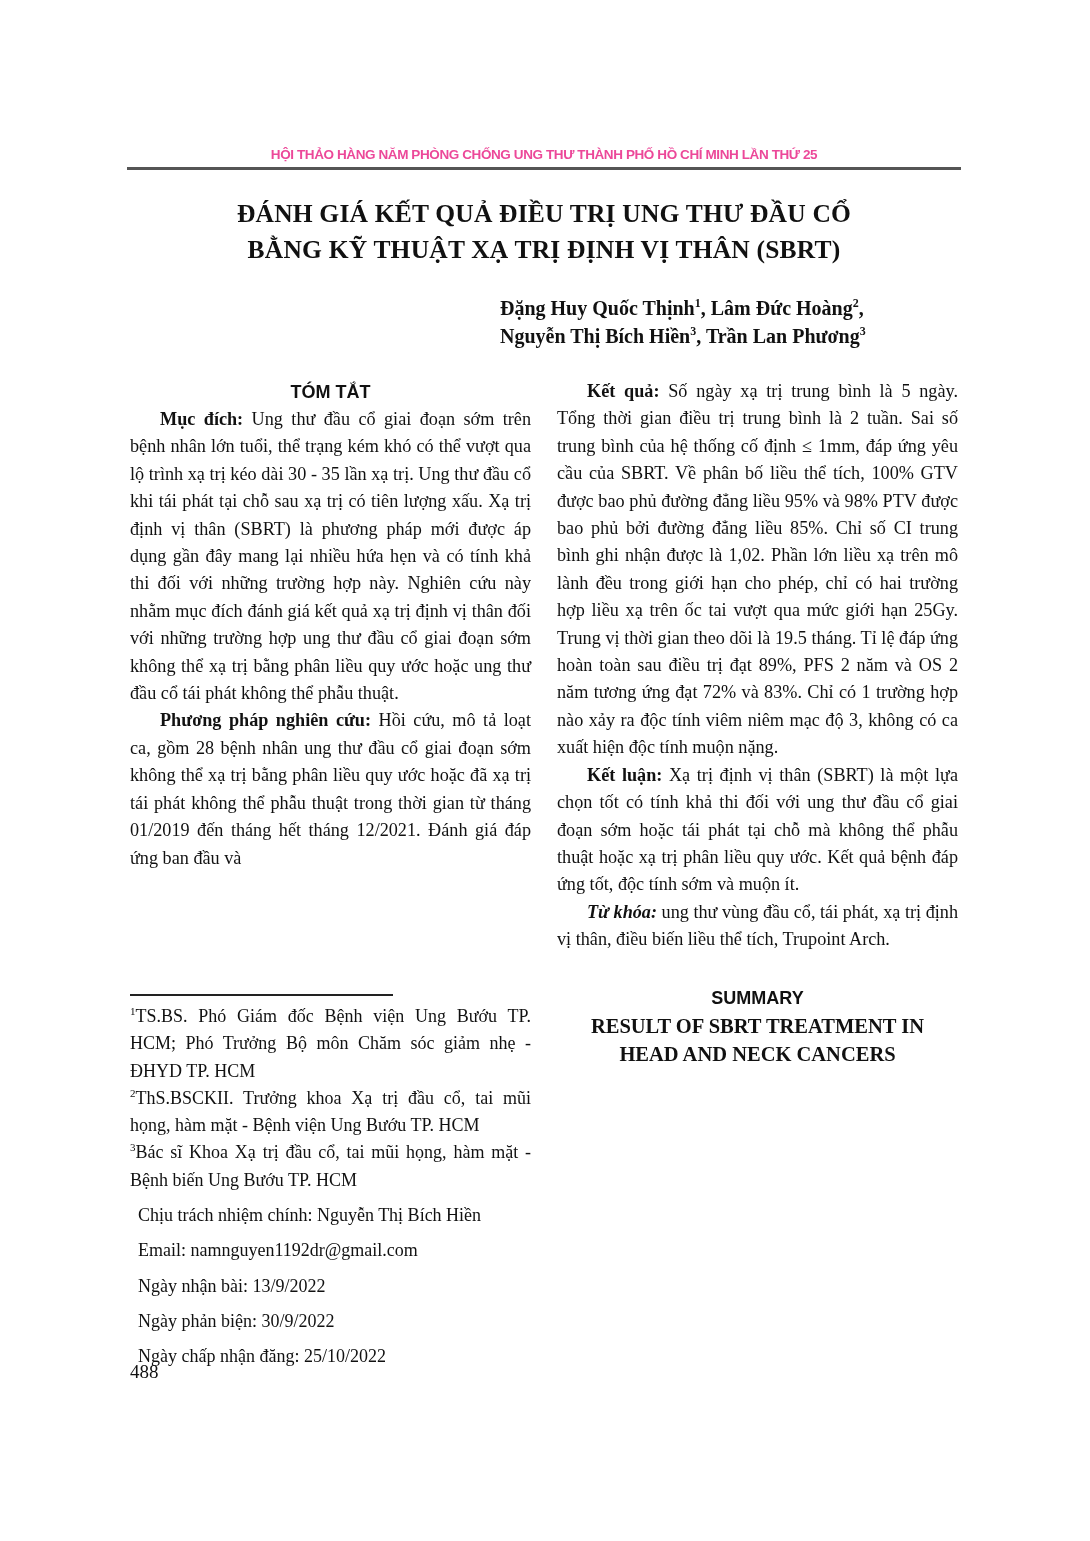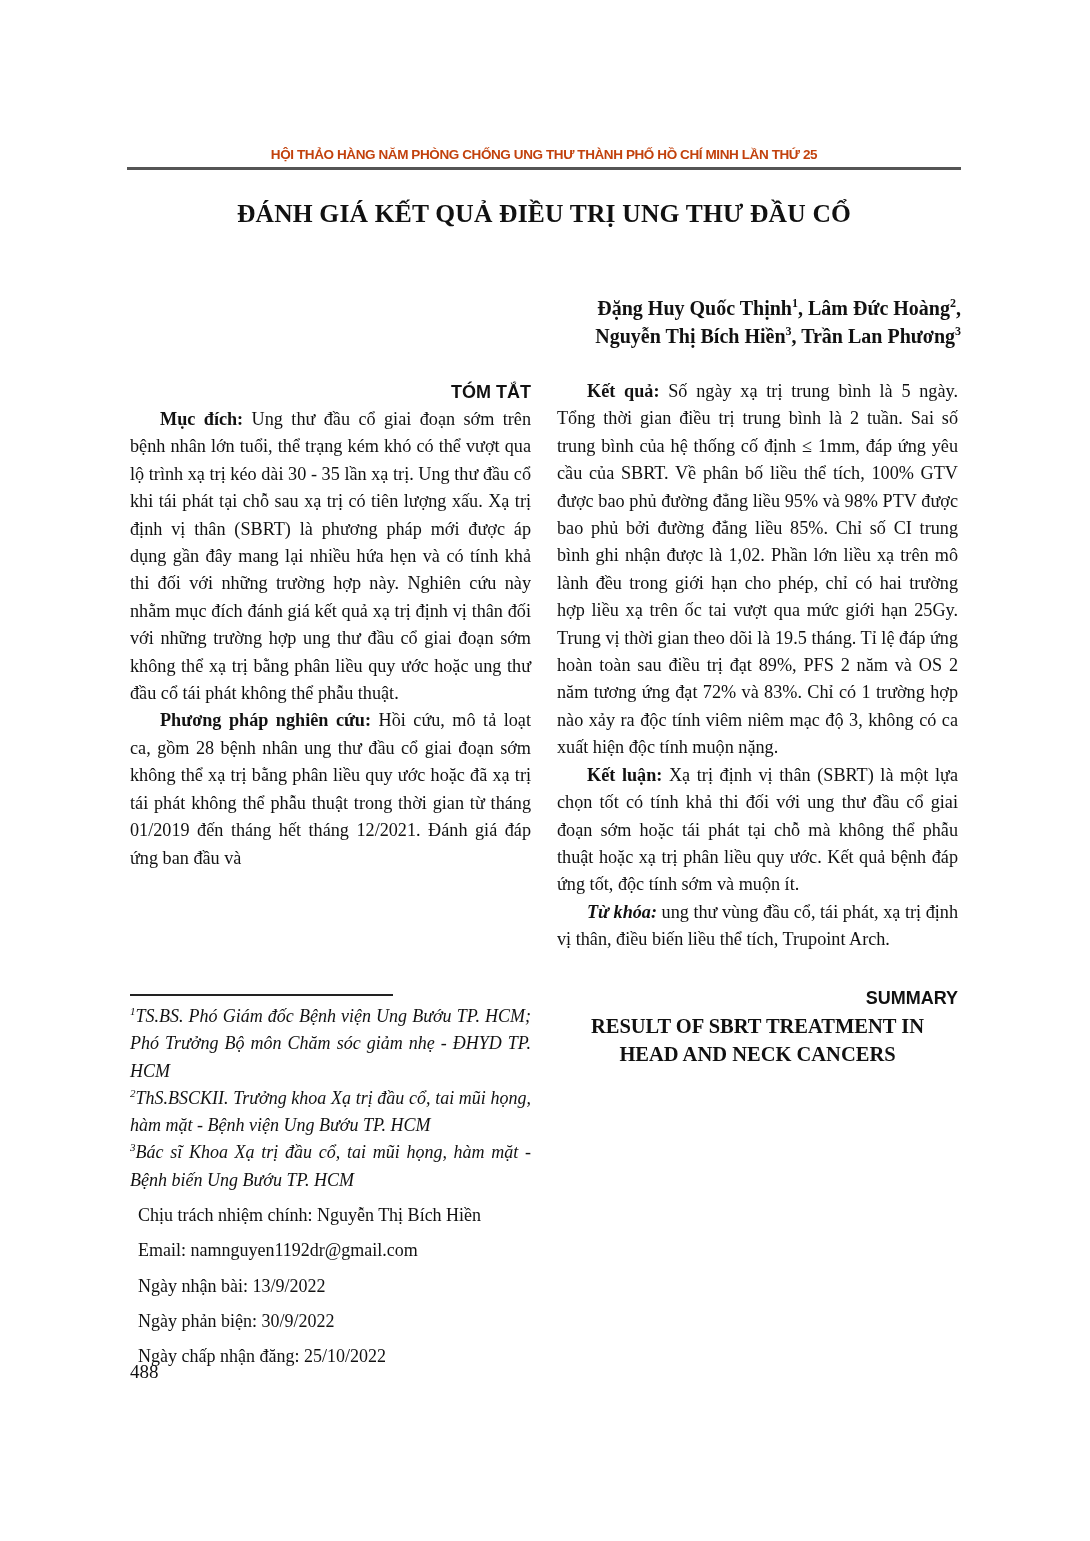--- a/index.html
+++ b/index.html
@@ -1,63 +1,64 @@
 <!DOCTYPE html>
 <html><head>
 <meta charset="utf-8">
 <style>
   html, body { margin: 0; padding: 0; background: #ffffff; }
   body { width: 1090px; height: 1541px; position: relative; overflow: hidden; color: #111; }
 
   .running-head {
     position: absolute; left: 127px; width: 834px; top: 147px;
     text-align: center; font-family: "Liberation Sans", sans-serif;
-    font-weight: bold; font-size: 13.5px; letter-spacing: -0.4px; color: #c2410c;
+    font-weight: bold; font-size: 13.5px; letter-spacing: -0.4px; color: #ec4899;
   }
   .head-rule { position: absolute; left: 127px; width: 834px; top: 167px; height: 3px; background: #555; }
 
   .title {
     position: absolute; left: 127px; width: 834px; top: 196px;
     text-align: center; font-family: "Liberation Serif", serif; font-weight: bold;
     font-size: 25.5px; line-height: 36px; letter-spacing: 0.2px; color: #111;
   }
   .authors {
-    position: absolute; left: 500px; width: 461px; top: 294px; text-align: right;
+    position: absolute; left: 500px; width: 461px; top: 294px; 
     font-family: "Liberation Serif", serif; font-weight: bold; font-size: 20px; line-height: 28px;
   }
   .authors sup { font-size: 12px; vertical-align: super; line-height: 0; }
 
   .col { position: absolute; font-family: "Liberation Serif", serif; font-size: 18.2px; line-height: 27.4px; text-align: justify; }
   .col-left { left: 130px; width: 401px; top: 378px; }
   .col-right { left: 557px; width: 401px; top: 378px; }
 
-  .section-head { font-family: "Liberation Sans", sans-serif; font-weight: bold; font-size: 18px; line-height: 28px; margin: 0; text-align: right; }
+  .section-head { font-family: "Liberation Sans", sans-serif; font-weight: bold; font-size: 18px; line-height: 28px; margin: 0; text-align: center; }
   .para { margin: 0; text-indent: 30px; }
   .para b { font-weight: bold; }
   .para .bi { font-weight: bold; font-style: italic; }
 
   .fn-rule { position: absolute; left: 130px; top: 994px; width: 263px; height: 1.5px; background: #222; }
   .footnotes { position: absolute; left: 130px; width: 401px; top: 1003px; font-family: "Liberation Serif", serif; font-size: 18px; line-height: 27.3px; }
-  .footnotes .fn { font-style: italic; margin: 0; text-align: justify; }
+  .footnotes .fn { margin: 0; text-align: justify; }
   .footnotes .fn sup { font-size: 11px; line-height: 0; }
   .footnotes .meta { margin: 8px; }
 
   .page-number { position: absolute; left: 130px; top: 1361px; font-family: "Liberation Serif", serif; font-size: 19px; }
 
   .summary-block { margin-top: 30px; }
   .summary-title { font-family: "Liberation Serif", serif; font-weight: bold; font-size: 20.5px; line-height: 28px; text-align: center; margin: 0 0 1px 0; }
 </style>
 </head>
 <body>
 
 <div class="running-head">HỘI THẢO HÀNG NĂM PHÒNG CHỐNG UNG THƯ THÀNH PHỐ HỒ CHÍ MINH LẦN THỨ 25</div>
 <div class="head-rule"></div>
 
 <div class="title">
   <div>ĐÁNH GIÁ KẾT QUẢ ĐIỀU TRỊ UNG THƯ ĐẦU CỔ</div>
+  <div>BẰNG KỸ THUẬT XẠ TRỊ ĐỊNH VỊ THÂN (SBRT)</div>
 </div>
 
 <div class="authors">
   <div>
     <span>Đặng Huy Quốc Thịnh</span><sup>1</sup><span>, </span><span>Lâm Đức Hoàng</span><sup>2</sup><span>,</span>
   </div>
   <div>
     <span>Nguyễn Thị Bích Hiền</span><sup>3</sup><span>, </span><span>Trần Lan Phương</span><sup>3</sup>
   </div>
 </div>

